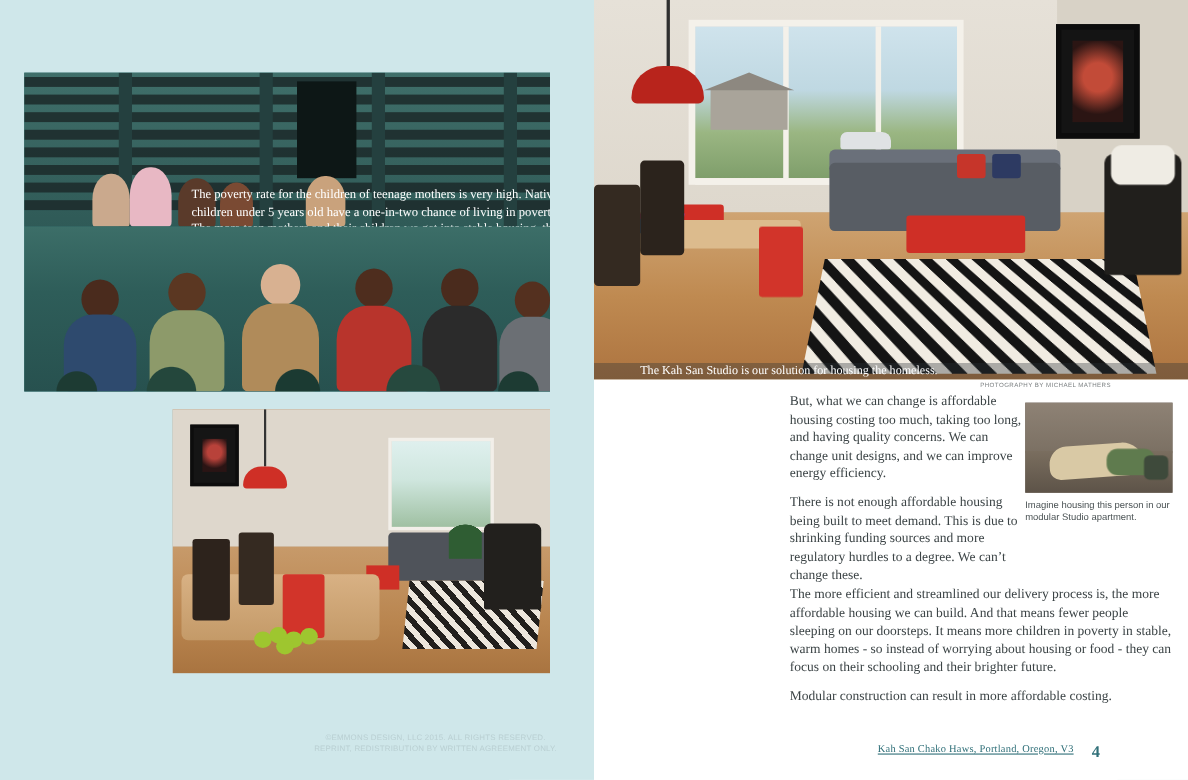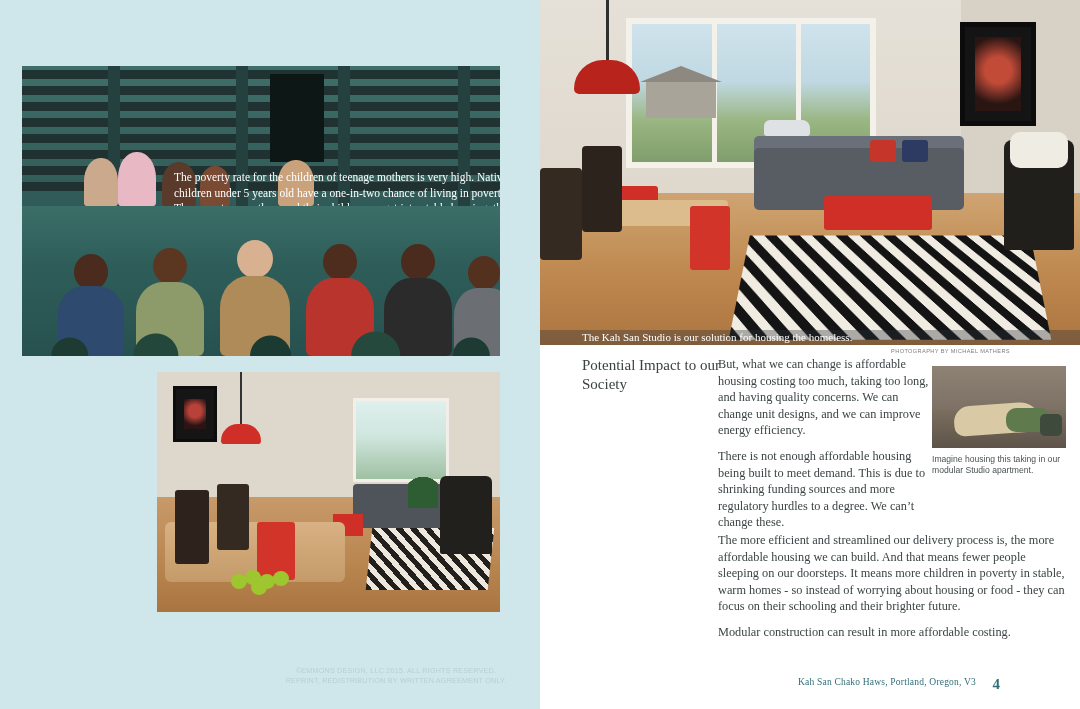--- a/index.html
+++ b/index.html
@@ -244,21 +244,21 @@
 
   .side-caption {
     position:absolute; left:392px; top:454px; width:136px;
     font-family:"Liberation Sans", sans-serif;
     font-size:8.6px; line-height:11px; color:#4a5254;
   }
 
   .footer-right {
     position:absolute; right:40px; bottom:22px;
     font-family:"Liberation Serif", serif;
-    font-size:9.5px; color:#2f6f78; letter-spacing:.2px;
+    font-size:9.5px; color:#2f6f78; letter-spacing:.2px;text-decoration:underline;
   }
   .page-num {
     position:absolute; right:16px; bottom:16px;
     font-family:"Liberation Serif", serif;
     font-size:15px; color:#2f6f78; font-weight:bold;
   }
 </style>
 </head>
 <body>
 
@@ -381,35 +381,34 @@
       <div class="r-dchair1"></div>
       <div class="r-dchair2"></div>
       <div class="r-chairred"></div>
       <div class="r-rocker"></div>
       <div class="r-fur"></div>
       <div class="photo-caption-bar"></div>
     </div>
     <div class="photo-caption-text">The Kah San Studio is our solution for housing the homeless.</div>
     <div class="photo-credit">PHOTOGRAPHY BY MICHAEL MATHERS</div>
 
-    <div class="heading-right">Potential Impact to our Society</div>
 
     <div class="body-col">
       <p>But, what we can change is affordable housing costing too much, taking too long, and having quality concerns. We can change unit designs, and we can improve energy efficiency.</p>
       <p>There is not enough affordable housing being built to meet demand. This is due to shrinking funding sources and more regulatory hurdles to a degree. We can’t change these.</p>
     </div>
 
     <div class="side-photo">
       <div class="sp-wall"></div>
       <div class="sp-ground"></div>
       <div class="sp-person"></div>
       <div class="sp-blanket"></div>
       <div class="sp-bag"></div>
     </div>
-    <div class="side-caption">Imagine housing this taking in our modular Studio apartment.</div>
+    <div class="side-caption">Imagine housing this person in our modular Studio apartment.</div>
 
     <div class="body-wide">
       <p>The more efficient and streamlined our delivery process is, the more affordable housing we can build. And that means fewer people sleeping on our doorsteps. It means more children in poverty in stable, warm homes - so instead of worrying about housing or food - they can focus on their schooling and their brighter future.</p>
       <p>Modular construction can result in more affordable costing.</p>
     </div>
 
     <div class="footer-right">Kah San Chako Haws, Portland, Oregon, V3</div>
     <div class="page-num">4</div>
   </div>
 

